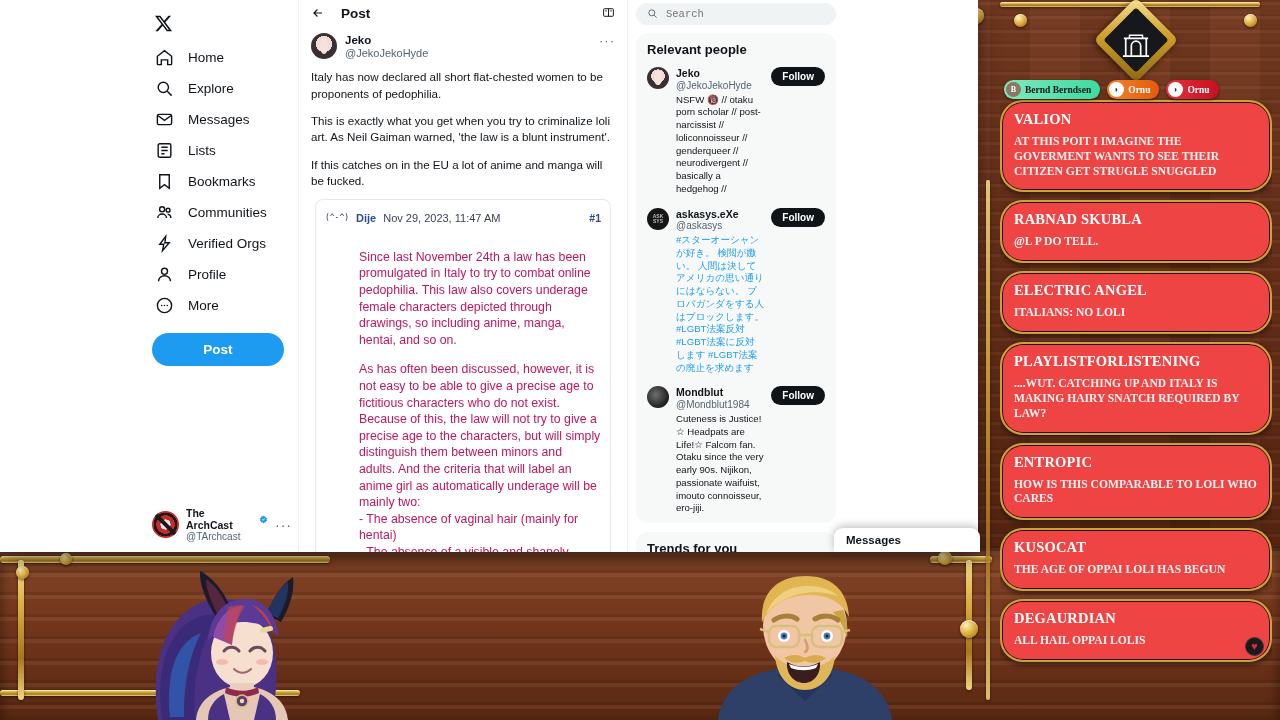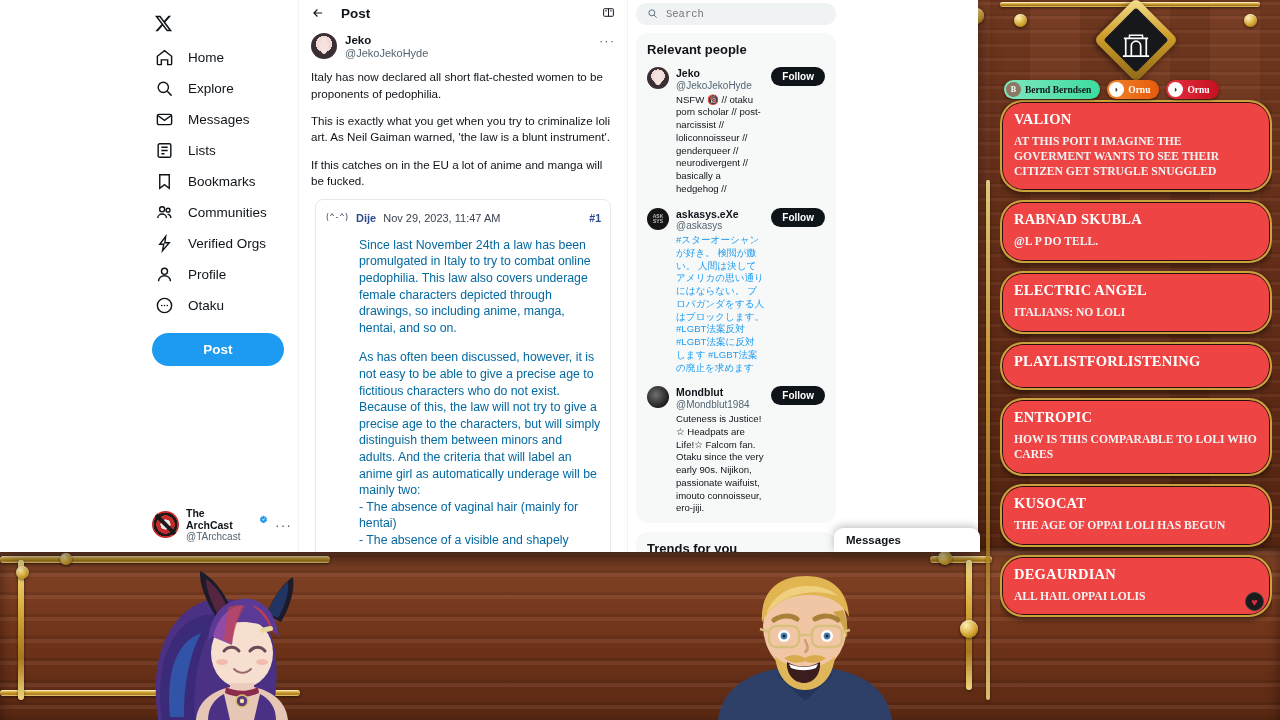--- a/index.html
+++ b/index.html
@@ -144,22 +144,22 @@
   .q-head { display:flex; align-items:center; gap:7px; }
   .q-av {
     width:24px; height:20px; flex:0 0 24px; font-size:8px; color:#2b3a55;
     display:flex; align-items:center; justify-content:center;
     font-family:"DejaVu Sans Mono", monospace; white-space:nowrap;
   }
   .q-name { font-size:11px; font-weight:700; color:#2b4b8f; }
   .q-date { font-size:11px; color:#3b4252; }
   .q-num { margin-left:auto; font-size:10.5px; color:#2b4b8f; font-weight:700; }
   .q-body {
-    margin-top:9px; margin-left:34px; font-size:12.3px; line-height:1.35;
-    color:#0369a1;
+    margin-top:21px; margin-left:34px; font-size:12.3px; line-height:1.35;
+    color:#be185d;
   }
   .q-body p { margin-bottom:13px; }
   .q-body p:last-child { margin-bottom:0; }
 
   
   .xright {
     position:absolute; left:636px; top:0; width:200px; height:552px;
     padding-top:0; background:#fff; overflow:hidden;
   }
   .search-wrap { padding:3px 0 8px 0; }
@@ -387,21 +387,21 @@
 
       <div class="nav-item">
         <span class="nav-ic">
           <svg viewBox="0 0 24 24" fill="none" stroke="#0f1419" stroke-width="1.8">
               <circle cx="12" cy="12" r="9"></circle>
               <circle cx="8.5" cy="12" r="1" fill="#0f1419" stroke="none"></circle>
               <circle cx="12" cy="12" r="1" fill="#0f1419" stroke="none"></circle>
               <circle cx="15.5" cy="12" r="1" fill="#0f1419" stroke="none"></circle>
             </svg>
         </span>
-        <span class="nav-label">Otaku</span>
+        <span class="nav-label">More</span>
       </div>
 
       <button class="post-btn">Post</button>
     </div>
 
     <div class="acct">
       <div class="acct-av"></div>
       <div style="min-width:0;">
         <div class="acct-name">
           <span>The ArchCast</span>
@@ -556,20 +556,21 @@
       <div class="chat-card">
         <div class="cc-user">RABNAD SKUBLA</div>
         <div class="cc-msg">@L P DO TELL.</div>
       </div>
       <div class="chat-card">
         <div class="cc-user">ELECTRIC ANGEL</div>
         <div class="cc-msg">ITALIANS: NO LOLI</div>
       </div>
       <div class="chat-card">
         <div class="cc-user">PLAYLISTFORLISTENING</div>
+        <div class="cc-msg">....WUT. CATCHING UP AND ITALY IS MAKING HAIRY SNATCH REQUIRED BY LAW?</div>
       </div>
       <div class="chat-card">
         <div class="cc-user">ENTROPIC</div>
         <div class="cc-msg">HOW IS THIS COMPARABLE TO LOLI WHO CARES</div>
       </div>
       <div class="chat-card">
         <div class="cc-user">KUSOCAT</div>
         <div class="cc-msg">THE AGE OF OPPAI LOLI HAS BEGUN</div>
       </div>
       <div class="chat-card">

